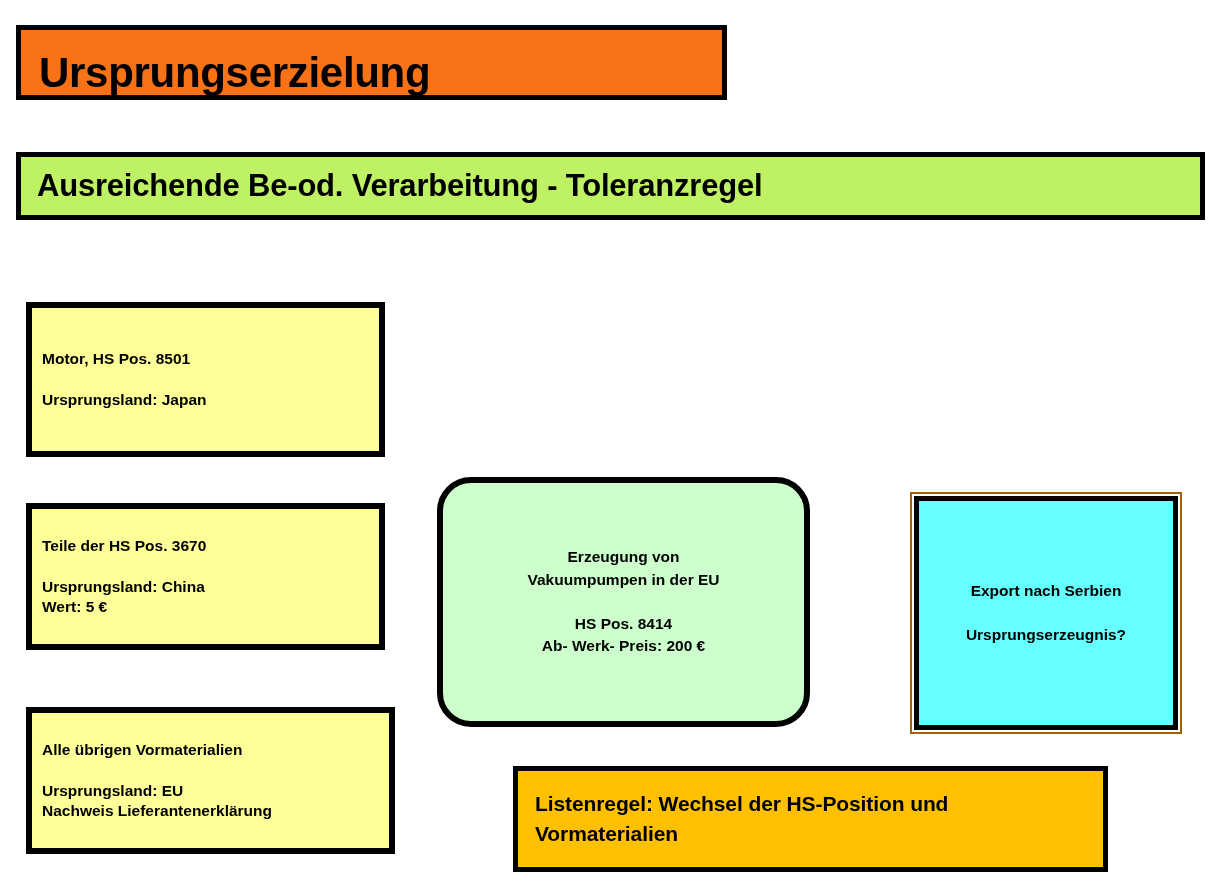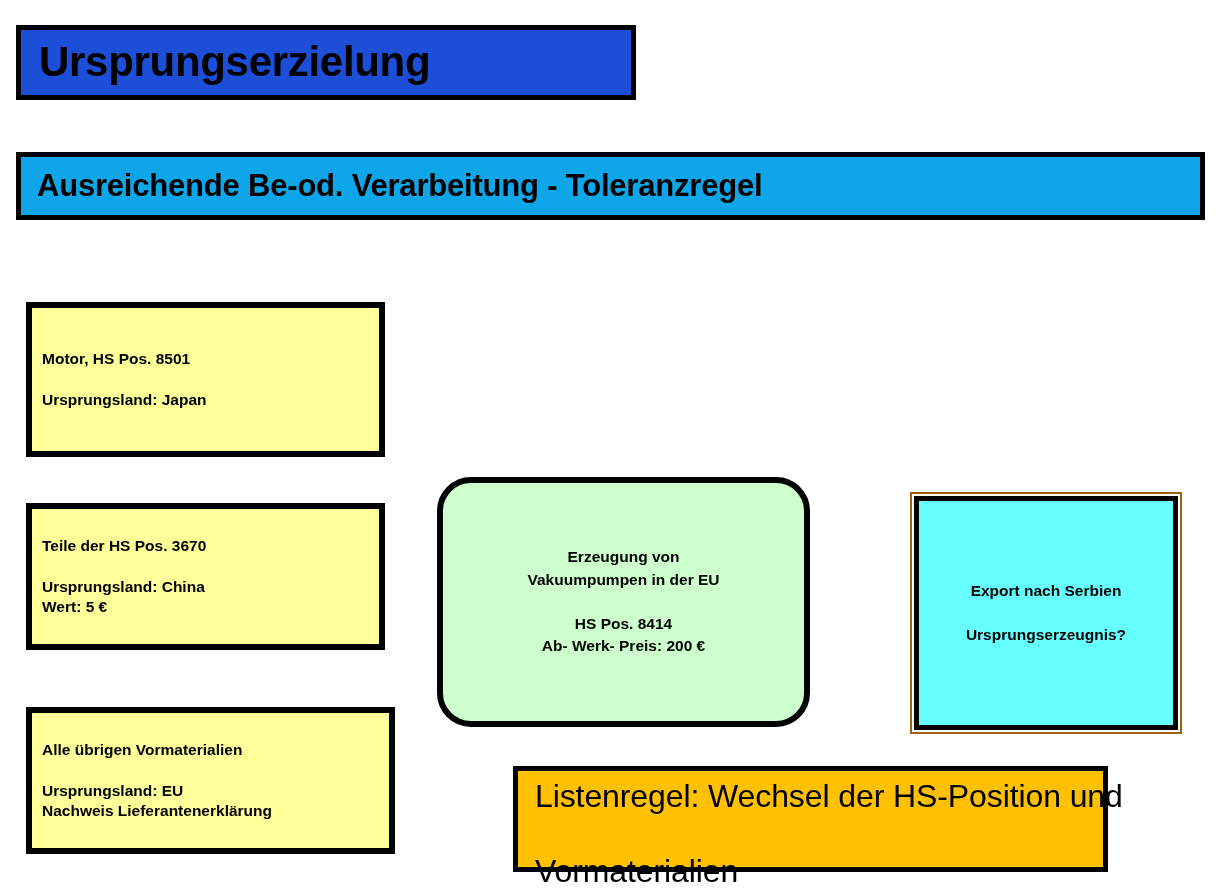--- a/index.html
+++ b/index.html
@@ -20,45 +20,45 @@
     position: absolute;
     inset: 0;
     background: #ffffff;
   }
 
   
   .title-box {
     position: absolute;
     left: 16px;
     top: 25px;
-    width: 620px;
+    width: 711px;
     height: 75px;
-    background: #1d4ed8;
-    border: 5px solid #000000;
-    box-sizing: border-box;
-    display: flex;
-    align-items: center;
+    background: #f97316;
+    border: 5px solid #000000;
+    box-sizing: border-box;
+    display: flex;
+    align-items: flex-end;
   }
   .title-box .title-text {
     font-size: 42px;
     font-weight: bold;
     letter-spacing: -0.3px;
     padding-left: 18px;
     line-height: 1.05;
     white-space: nowrap;
   }
 
   
   .header-banner {
     position: absolute;
     left: 16px;
     top: 152px;
     width: 1189px;
     height: 68px;
-    background: #0ea5e9;
+    background: #bef264;
     border: 5px solid #000000;
     box-sizing: border-box;
     display: flex;
     align-items: center;
   }
   .header-banner .banner-text {
     font-size: 31px;
     font-weight: bold;
     padding-left: 16px;
     letter-spacing: -0.2px;
@@ -160,26 +160,25 @@
     height: 106px;
     background: #FFC000;
     border: 5px solid #000000;
     box-sizing: border-box;
     display: flex;
     flex-direction: column;
     justify-content: center;
     padding-left: 17px;
   }
   .rule-box .line {
-    font-size: 32px;
-    font-weight: normal;
+    font-size: 21px;
+    font-weight: bold;
     line-height: 1.42;
     letter-spacing: -0.1px;
     white-space: nowrap;
-    margin-top: 30px;
   }
 </style>
 </head>
 <body>
 
 <div class="slide">
 
   <div class="title-box">
     <div class="title-text">Ursprungserzielung</div>
   </div>

